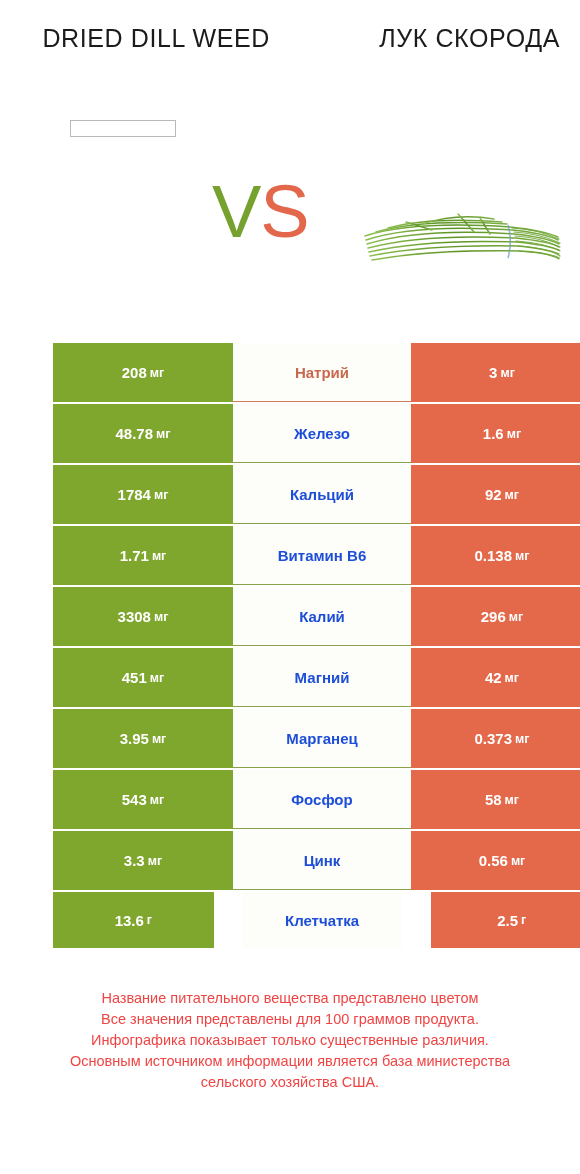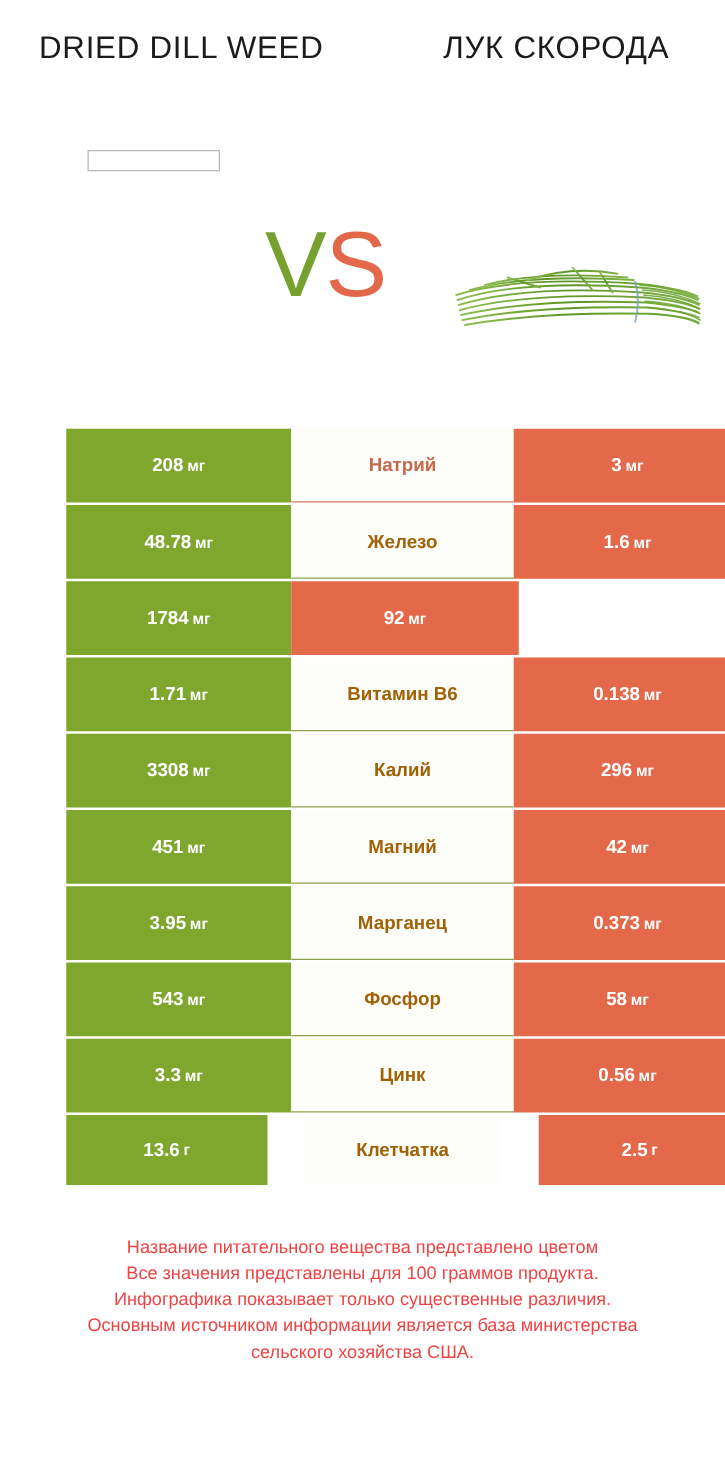--- a/index.html
+++ b/index.html
@@ -31,21 +31,21 @@
     height: 160px;
   }
   .title {
     position: absolute;
     font-size: 25px;
     line-height: 32px;
     font-weight: 400;
     color: #1b1b1b;
     text-transform: uppercase;
     letter-spacing: 0.6px;
-    text-align: center;
+    text-align: right;
   }
   .title-left {
     left: 20px;
     top: 22px;
     width: 250px;
   }
   .title-right {
     left: 330px;
     top: 22px;
     width: 230px;
@@ -130,21 +130,21 @@
     font-weight: bold;
     text-align: right;
   }
   .cell-right {
     width: 182px;
     background: #e3694a;
     color: #ffffff;
   }
 
   .cell-mid.win-green {
-    color: #a16207;
+    color: #1d4ed8;
     border-bottom: 1px solid #8aa24a;
   }
   .cell-mid.win-orange {
     color: #c8694e;
     border-bottom: 1px solid #d07a5e;
   }
   .row:last-child .cell-mid { border-bottom: none; }
 
   .unit { font-weight: bold; font-size: 12.5px; margin-left: 3px; }
 
@@ -237,20 +237,23 @@
         <div class="cell cell-right">
           <span>1.6</span>
           <span class="unit">мг</span>
         </div>
       </div>
       <div class="row">
         <div class="cell cell-left">
           <span>1784</span>
           <span class="unit">мг</span>
         </div>
+        <div class="cell cell-mid win-green">
+          <span>Кальций</span>
+        </div>
         <div class="cell cell-right">
           <span>92</span>
           <span class="unit">мг</span>
         </div>
       </div>
       <div class="row">
         <div class="cell cell-left">
           <span>1.71</span>
           <span class="unit">мг</span>
         </div>

